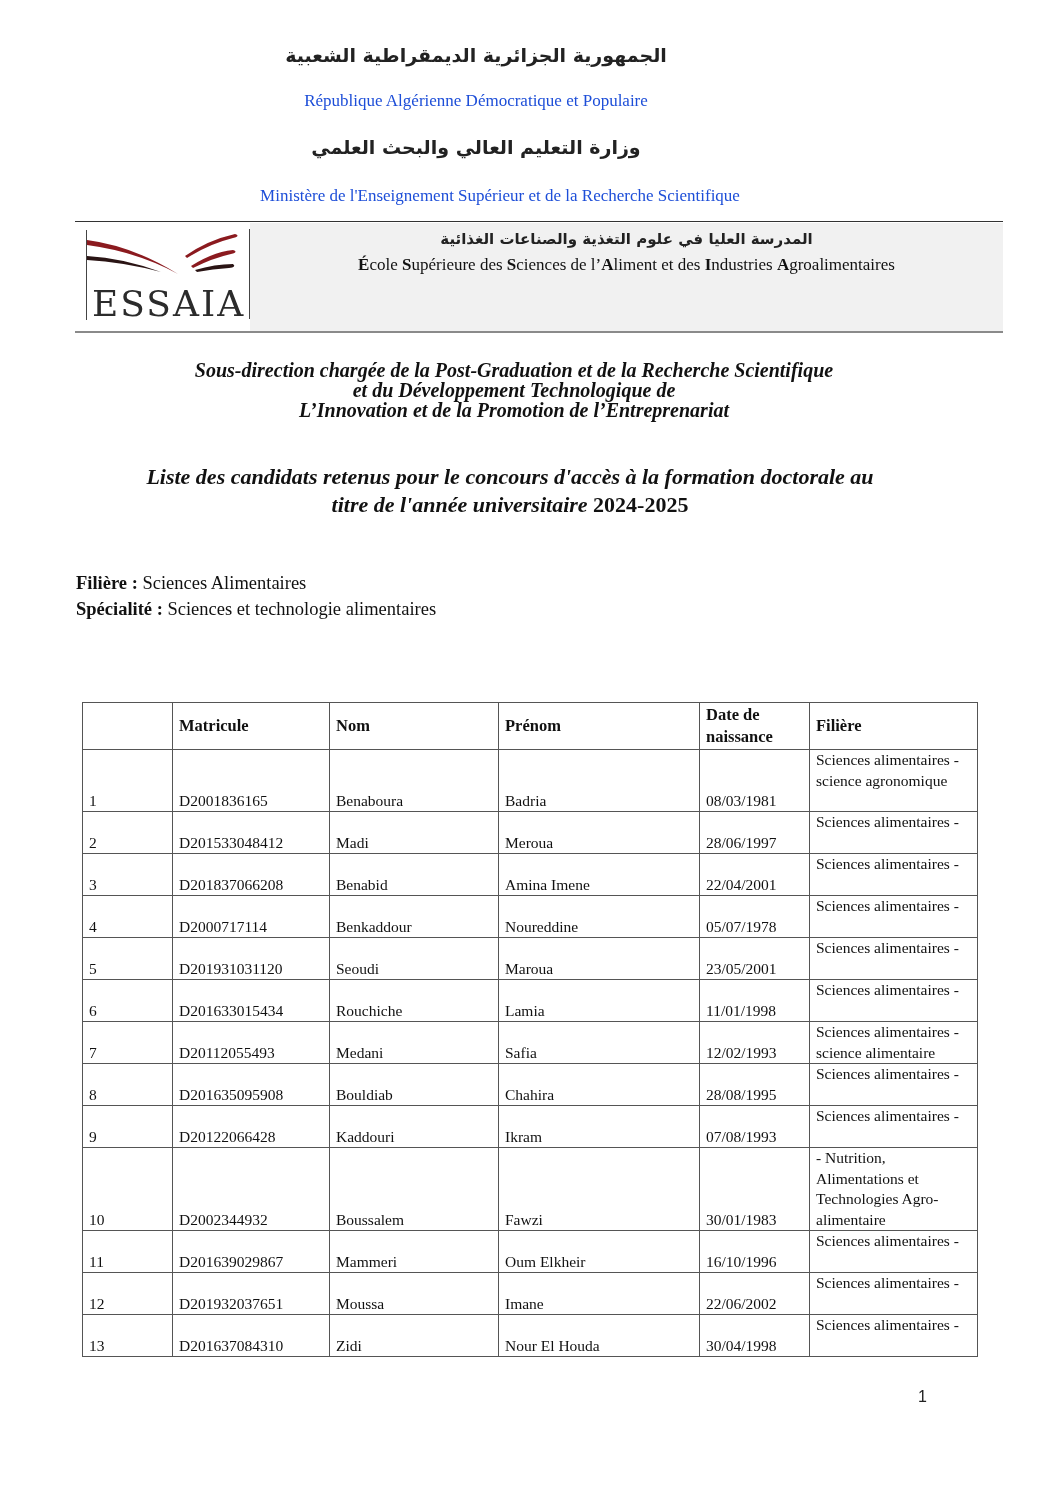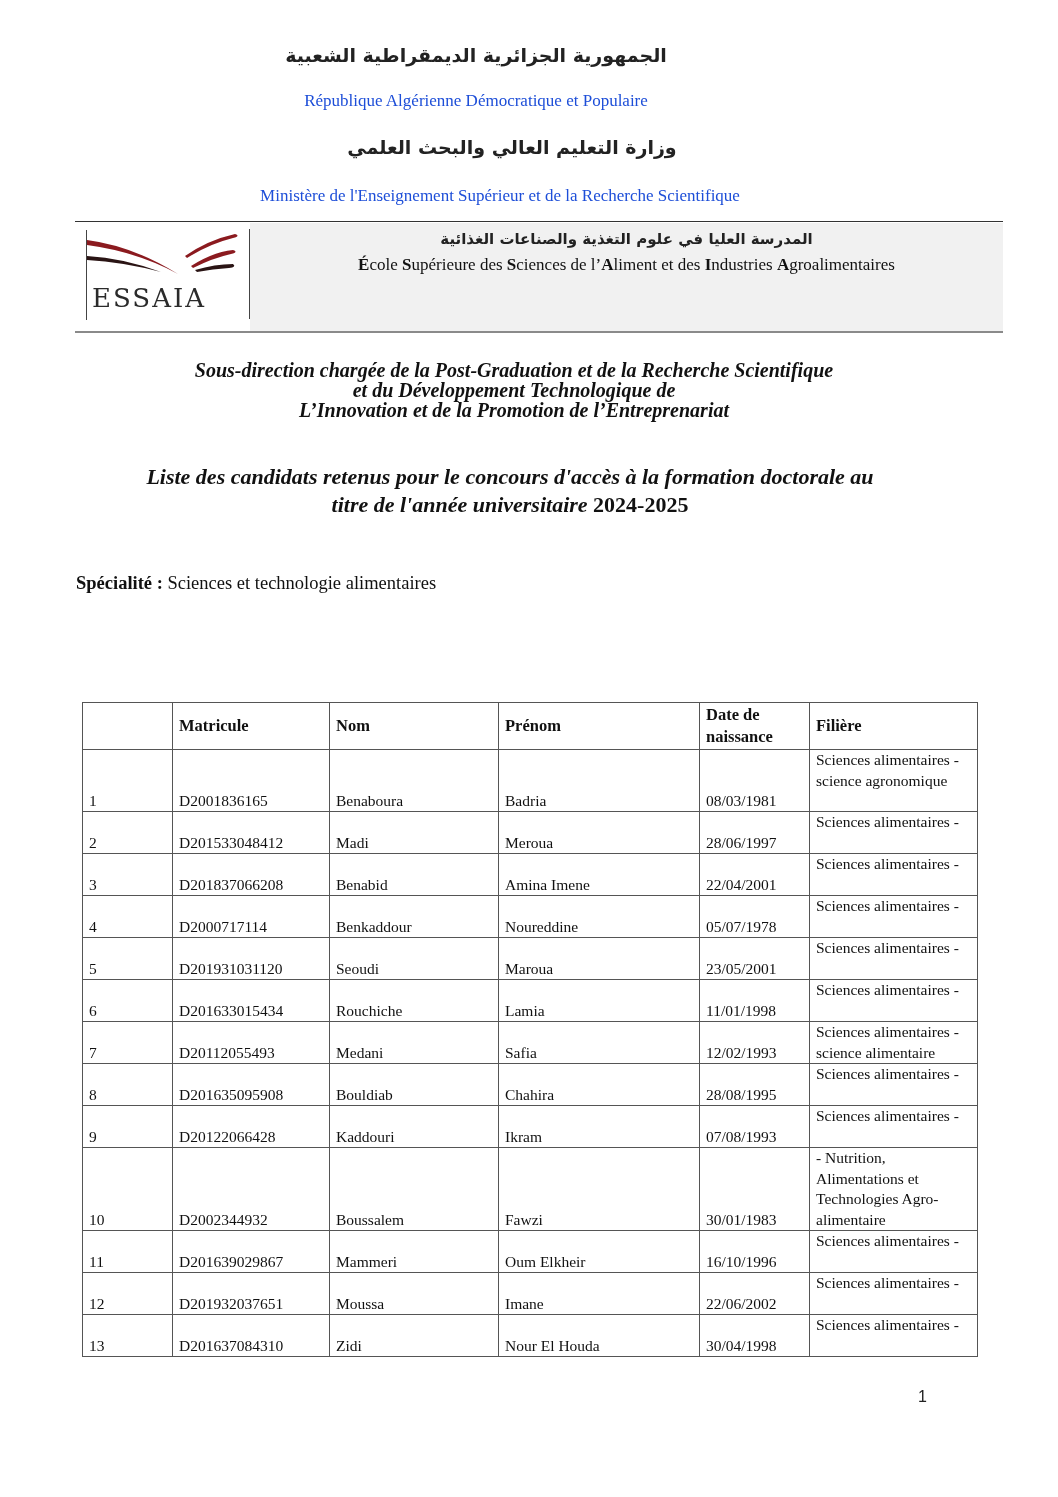--- a/index.html
+++ b/index.html
@@ -17,21 +17,21 @@
   .fr-line { font-size: 17px; color: #1d4ed8; }
 
   
   .band-top { left: 75px; width: 928px; top: 221px; height: 0; border-top: 1.5px solid #333; }
   .band-bottom { left: 75px; width: 928px; top: 331px; height: 0; border-top: 2px solid #8a8a8a; }
   .band-grey { left: 250px; width: 753px; top: 223px; height: 108px; background: #f1f1f1; }
   .logo-box { left: 83px; top: 228px; width: 160px; height: 92px; }
   .logo-vline-l { left: 86px; top: 230px; width: 0; height: 90px; border-left: 1.2px solid #444; }
   .logo-vline-r { left: 249px; top: 229px; width: 0; height: 90px; border-left: 1.2px solid #444; }
   .logo-text {
-    left: 92px; top: 283px; font-family: "DejaVu Serif", serif; font-size: 26px;
+    left: 92px; top: 283px; font-family: "DejaVu Serif", serif; font-size: 36px;
     letter-spacing: 2px; color: #2b2b2b; font-weight: normal;
   }
   .school-ar { left: 250px; width: 753px; top: 230px; text-align: center; font-size: 15px; }
   .school-fr { left: 250px; width: 753px; top: 255px; text-align: center; font-size: 17px; }
   .school-fr b { font-weight: bold; }
 
   .subdir {
     font-style: italic; font-weight: bold; font-size: 20px; line-height: 20px;
   }
   .title {
@@ -56,21 +56,21 @@
   table.cand td.fil { vertical-align: top; padding-top: 0; }
   .pagenum {
     left: 918px; top: 1388px; font-family: "Liberation Sans", sans-serif; font-size: 16px; color: #222;
   }
 </style>
 </head>
 <body>
 
 <div class="abs center arabic" style="top:44px;">الجمهورية الجزائرية الديمقراطية الشعبية</div>
 <div class="abs center fr-line" style="top:91px;">République Algérienne Démocratique et Populaire</div>
-<div class="abs center arabic" style="top:136px;margin-left:36px;">وزارة التعليم العالي والبحث العلمي</div>
+<div class="abs center arabic" style="top:136px;">وزارة التعليم العالي والبحث العلمي</div>
 <div class="abs center fr-line" style="top:186px;padding-left:24px;">Ministère de l'Enseignement Supérieur et de la Recherche Scientifique</div>
 
 <div class="abs band-grey"></div>
 <div class="abs band-top"></div>
 <div class="abs band-bottom"></div>
 <div class="abs logo-vline-l"></div>
 <div class="abs logo-vline-r"></div>
 
 <div class="abs logo-box">
   <svg width="160" height="56" viewBox="0 0 160 56">
@@ -93,20 +93,21 @@
   <div>et du Développement Technologique de</div>
   <div>L’Innovation et de la Promotion de l’Entreprenariat</div>
 </div>
 
 <div class="abs title" style="top:463px;">
   <div>Liste des candidats retenus pour le concours d'accès à la formation doctorale au</div>
   <div><span>titre de l'année universitaire </span><span class="year">2024-2025</span></div>
 </div>
 
 <div class="abs meta" style="top:570px;">
+  <div><b>Filière :</b><span> Sciences Alimentaires</span></div>
   <div><b>Spécialité :</b><span> Sciences et technologie alimentaires</span></div>
 </div>
 
 <table class="cand">
   <colgroup>
     <col style="width:90px">
       <col style="width:157px">
       <col style="width:169px">
       <col style="width:201px">
       <col style="width:110px">

